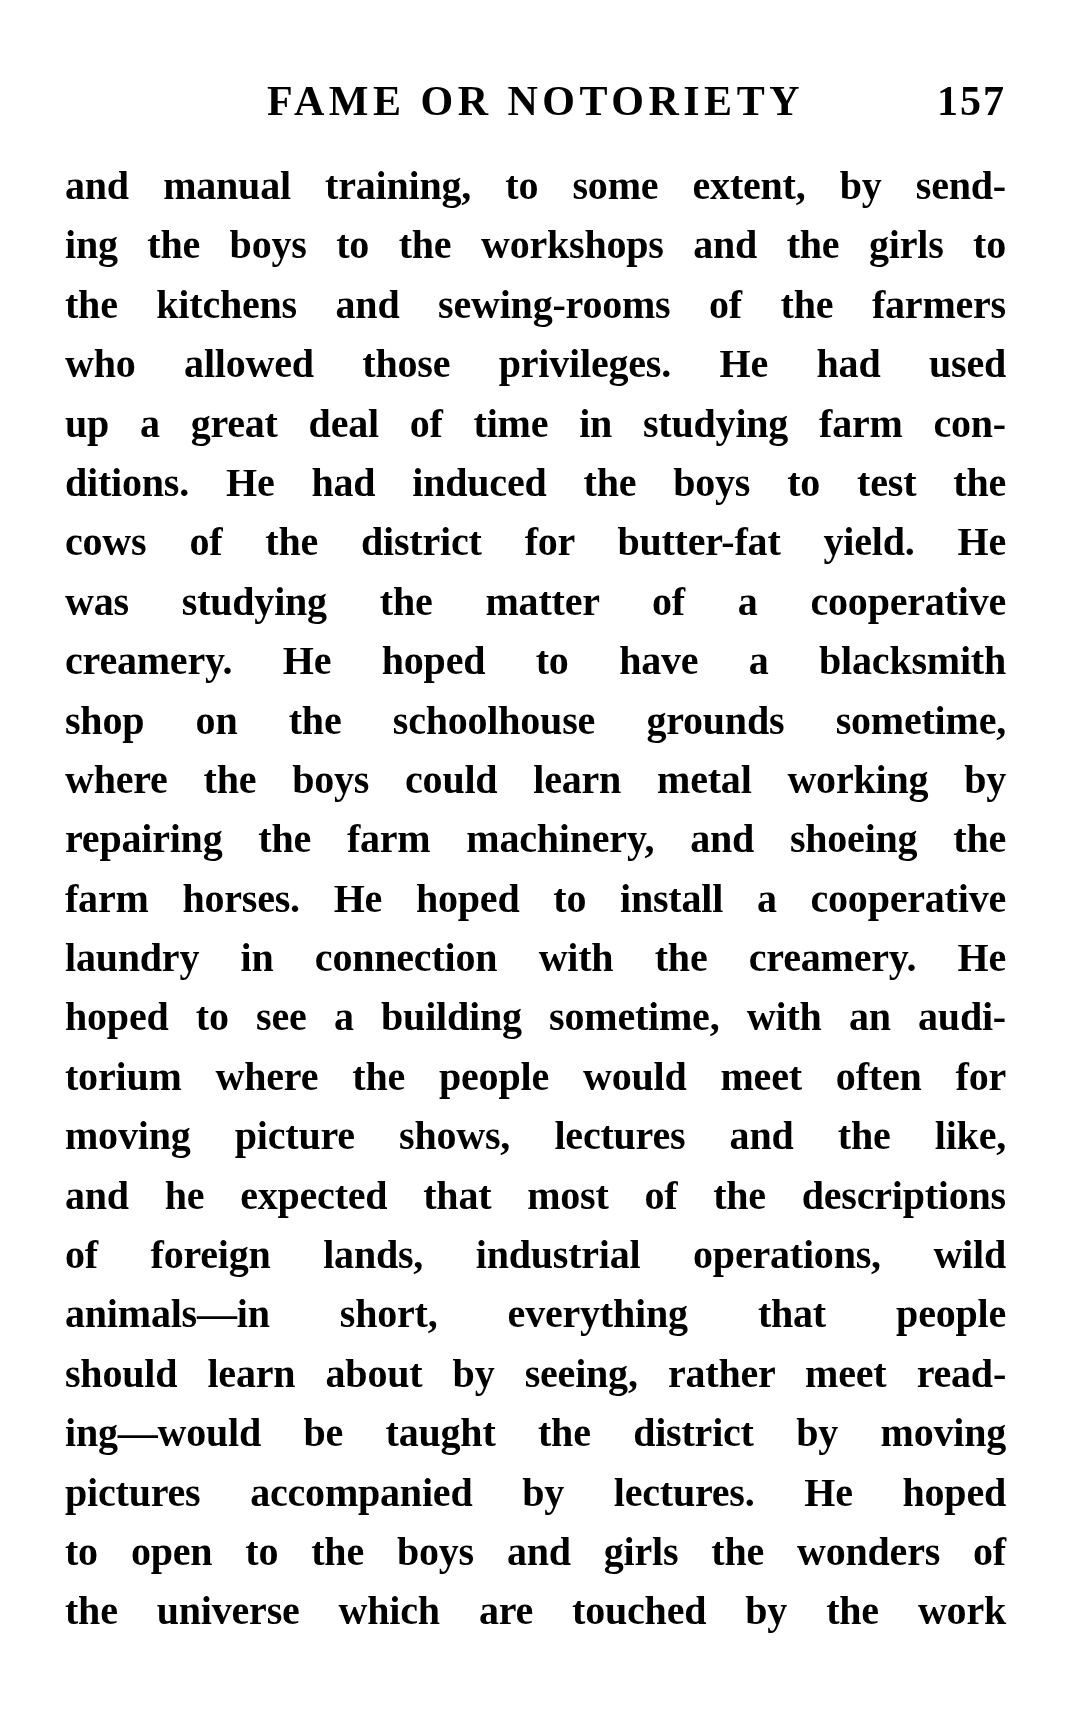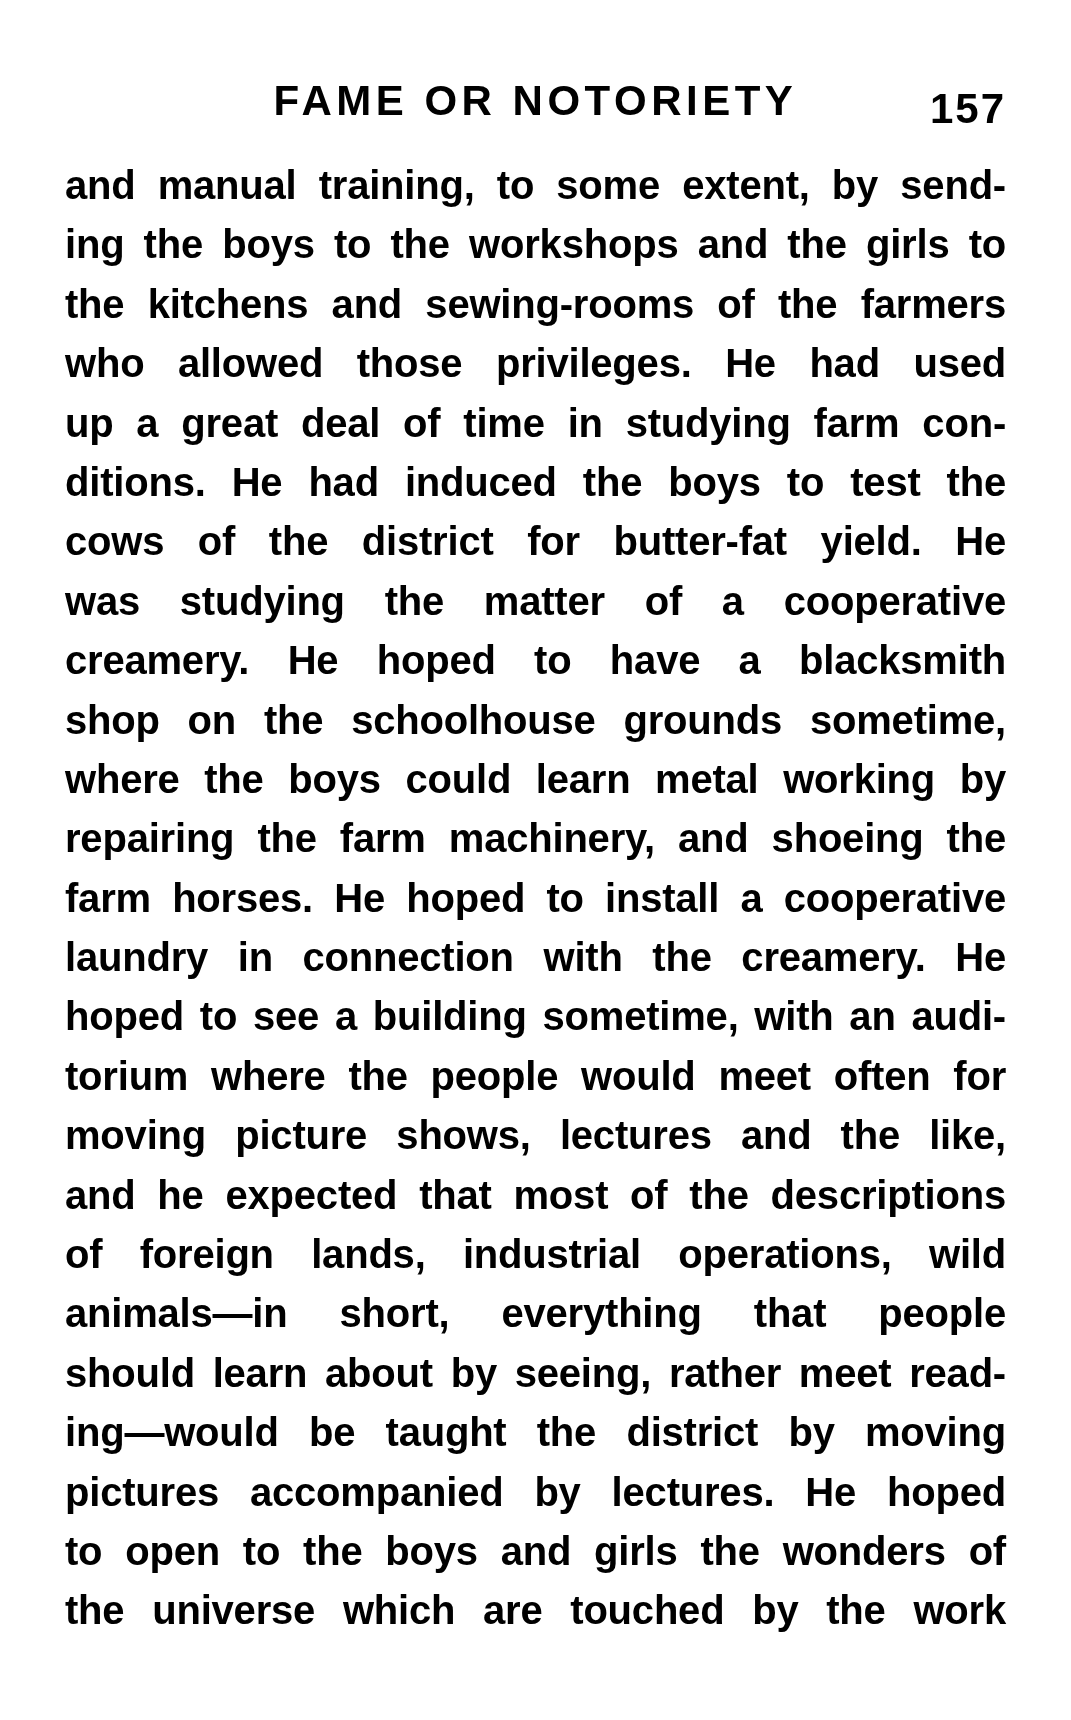--- a/index.html
+++ b/index.html
@@ -6,21 +6,21 @@
     margin: 0;
     padding: 0;
     background: #ffffff;
   }
   .page {
     position: relative;
     width: 1071px;
     height: 1720px;
     background: #ffffff;
     overflow: hidden;
-    font-family: Liberation Sans, sans-serif;
+    font-family: Liberation Serif, serif;
     color: #000000;
   }
   .column {
     position: absolute;
     left: 65px;
     width: 941px;
   }
   .running-header {
     top: 76px;
     height: 50px;
@@ -30,21 +30,21 @@
     text-align: center;
     font-size: 42px;
     font-weight: 700;
     letter-spacing: 4.5px;
     line-height: 50px;
     white-space: nowrap;
   }
   .header-pagenum {
     position: absolute;
     right: 0;
-    top: 8px;
+    top: 0;
     font-size: 42px;
     font-weight: 700;
     letter-spacing: 2px;
     line-height: 50px;
   }
   .body-text {
     top: 156px;
   }
   .text-line {
     font-size: 40px;

